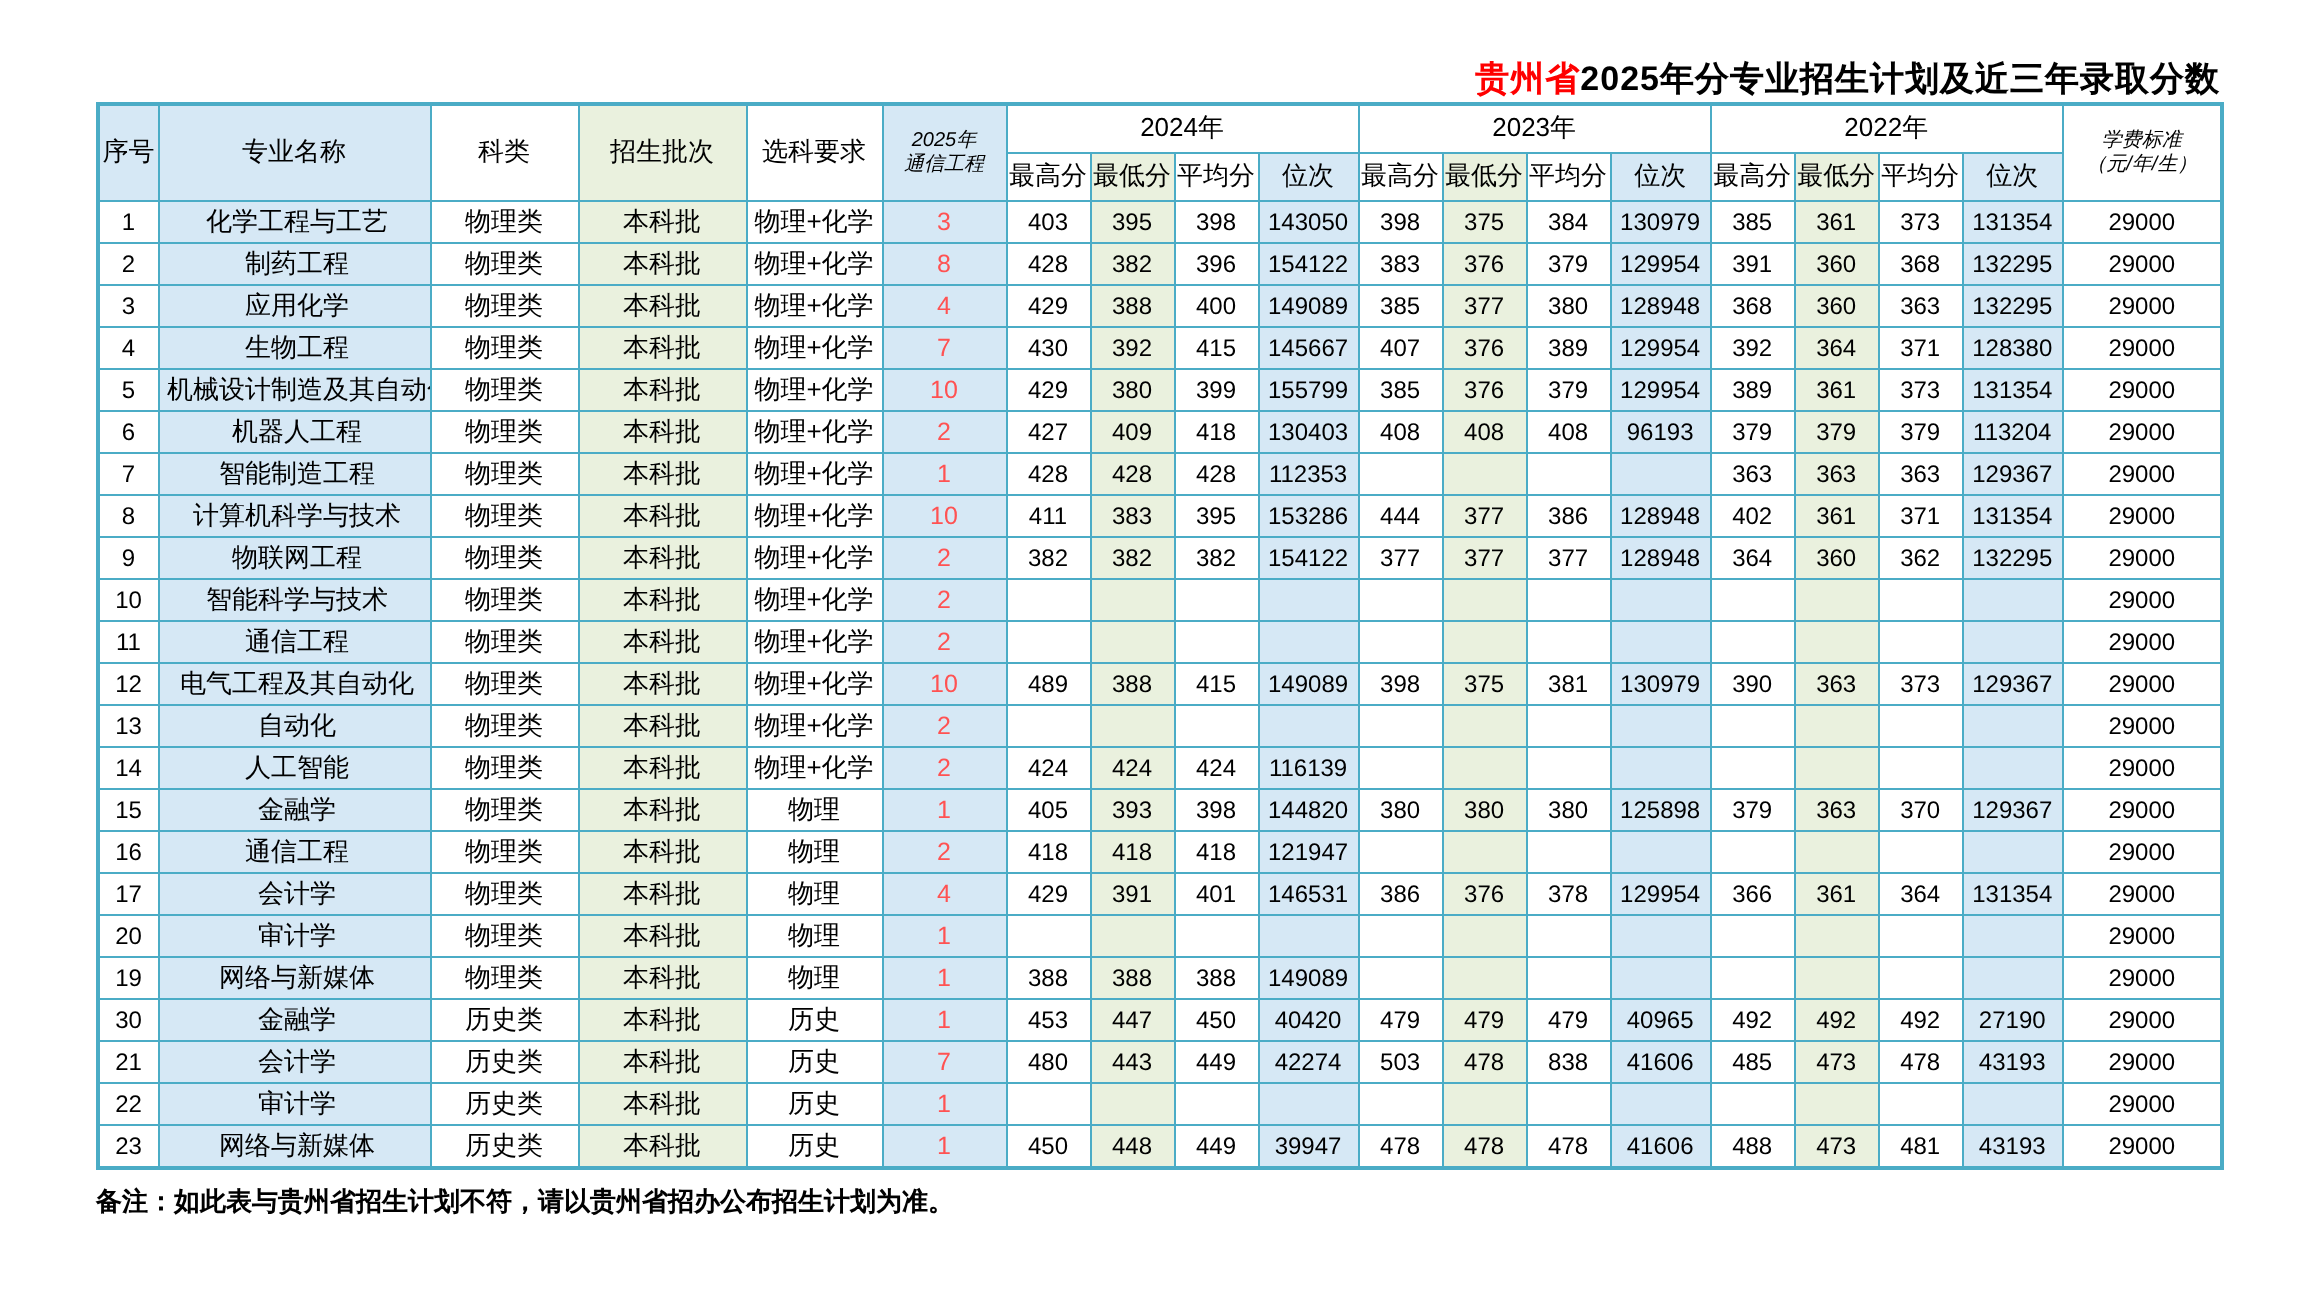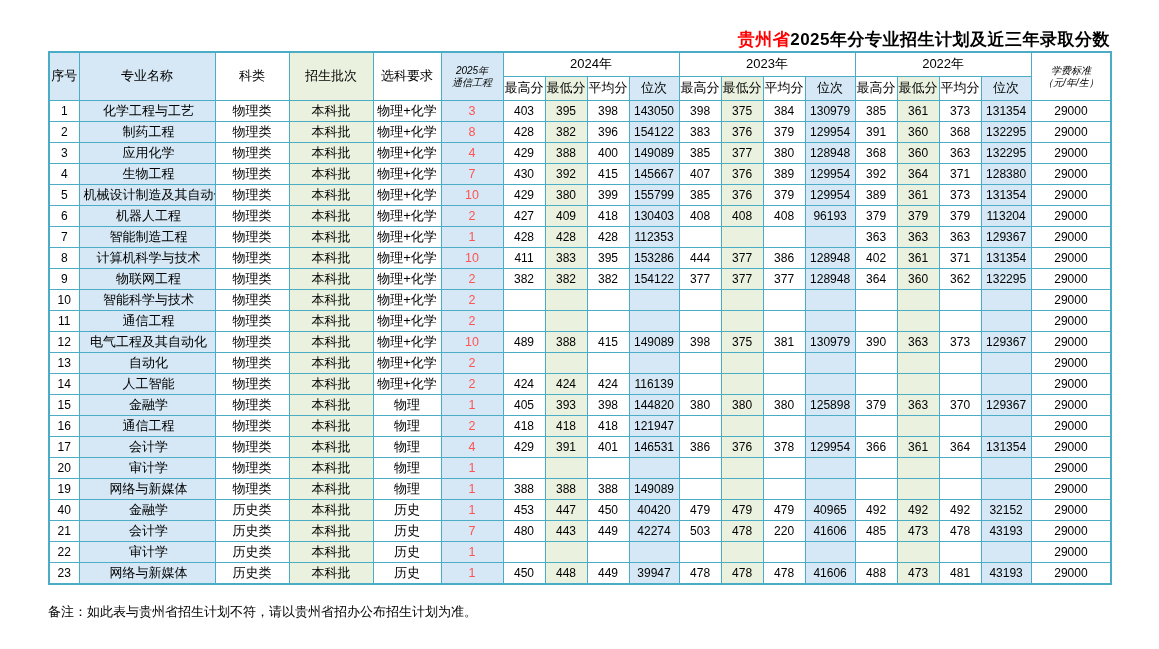--- a/index.html
+++ b/index.html
@@ -43,23 +43,23 @@
   }
   thead th{height:23px;line-height:1.15;}
   tbody td{height:20px;}
   .blue{background:var(--blue);}
   .green{background:var(--green);}
   .left{text-align:center;padding-left:4px;}
   .plan{color:var(--plan-red);font-size:12.5px;}
   .num{font-size:12px;}
   .two-line{font-size:10px;font-style:italic;}
   .note{
-    margin:18px 0 0 48px;
+    margin:7px 0 0 48px;
     font-size:13px;
-    font-weight:normal;
+    font-weight:bold;
   }
 </style>
 </head>
 <body>
 
 <div class="title">
   <span class="red">贵州省</span><span>2025年分专业招生计划及近三年录取分数</span>
 </div>
 
 <table>
@@ -512,54 +512,54 @@
         <td class="green num"></td>
         <td class="num"></td>
         <td class="blue num"></td>
         <td class="num"></td>
         <td class="green num"></td>
         <td class="num"></td>
         <td class="blue num"></td>
         <td class="num">29000</td>
       </tr>
       <tr>
-        <td class="num">40</td>
+        <td class="num">30</td>
         <td class="blue left">金融学</td>
         <td>历史类</td>
         <td class="green">本科批</td>
         <td>历史</td>
         <td class="blue plan">1</td>
         <td class="num">453</td>
         <td class="green num">447</td>
         <td class="num">450</td>
         <td class="blue num">40420</td>
         <td class="num">479</td>
         <td class="green num">479</td>
         <td class="num">479</td>
         <td class="blue num">40965</td>
         <td class="num">492</td>
         <td class="green num">492</td>
         <td class="num">492</td>
-        <td class="blue num">32152</td>
+        <td class="blue num">27190</td>
         <td class="num">29000</td>
       </tr>
       <tr>
         <td class="num">21</td>
         <td class="blue left">会计学</td>
         <td>历史类</td>
         <td class="green">本科批</td>
         <td>历史</td>
         <td class="blue plan">7</td>
         <td class="num">480</td>
         <td class="green num">443</td>
         <td class="num">449</td>
         <td class="blue num">42274</td>
         <td class="num">503</td>
         <td class="green num">478</td>
-        <td class="num">220</td>
+        <td class="num">838</td>
         <td class="blue num">41606</td>
         <td class="num">485</td>
         <td class="green num">473</td>
         <td class="num">478</td>
         <td class="blue num">43193</td>
         <td class="num">29000</td>
       </tr>
       <tr>
         <td class="num">22</td>
         <td class="blue left">审计学</td>

